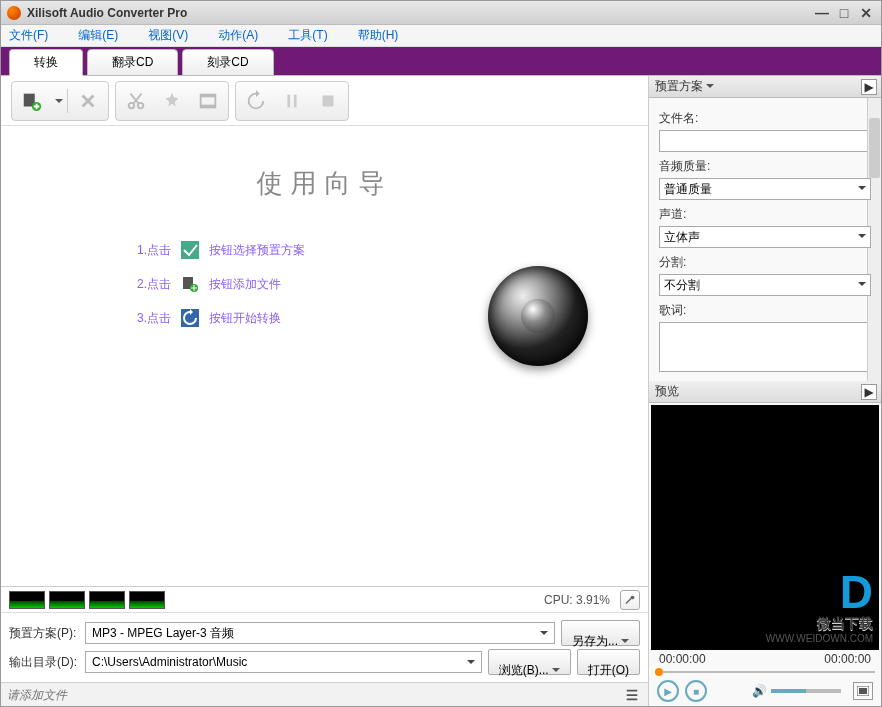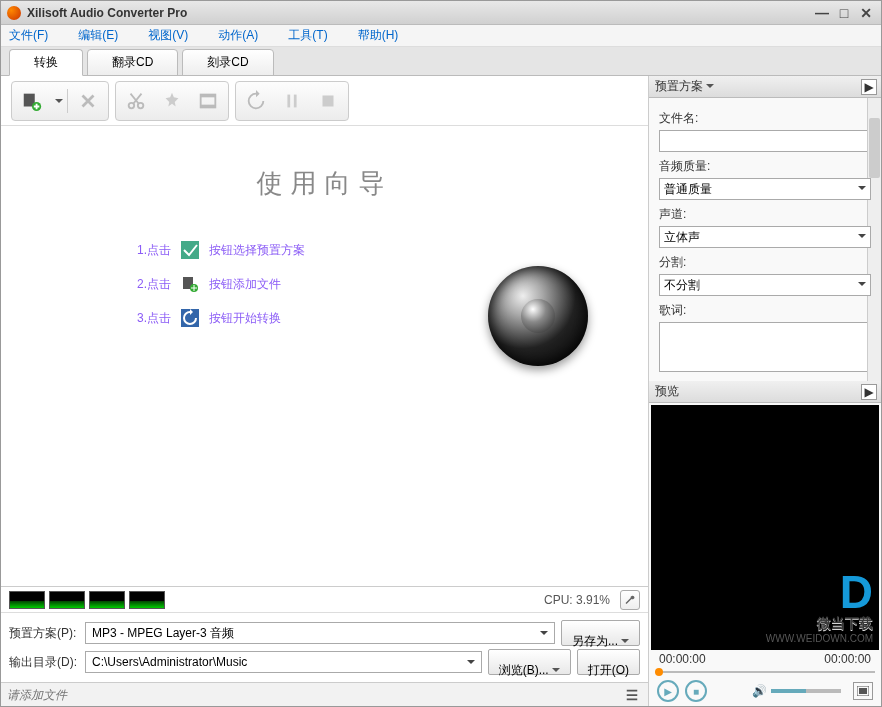--- a/index.html
+++ b/index.html
@@ -5,21 +5,21 @@
 * { margin: 0; padding: 0; box-sizing: border-box; font-family: "Microsoft YaHei", Arial, sans-serif; font-size: 12px; }
 body { background: #fff; width: 882px; height: 707px; overflow: hidden; }
 .window { width: 882px; height: 707px; border: 1px solid #999; display: flex; flex-direction: column; }
 .titlebar { height: 24px; background: linear-gradient(#e8e8e8, #d0d0d0); display: flex; align-items: center; padding: 0 6px; border-bottom: 1px solid #bbb; }
 .titlebar .logo { width: 14px; height: 14px; border-radius: 50%; background: radial-gradient(circle at 30% 30%, #f80, #c30); margin-right: 6px; }
 .titlebar .title { font-weight: bold; color: #333; flex: 1; }
 .winbtns { display: flex; gap: 4px; }
 .winbtn { width: 18px; height: 16px; display: flex; align-items: center; justify-content: center; color: #444; font-weight: bold; cursor: pointer; font-size: 14px; }
 .menubar { height: 22px; background: #f5f5f5; display: flex; align-items: center; padding: 0 8px; gap: 30px; border-bottom: 1px solid #ddd; }
 .menubar span { color: #0066cc; cursor: pointer; }
-.tabs { display: flex; align-items: flex-end; padding: 4px 8px 0 8px; background: #e5e5e5; height: 28px; }
+.tabs { display: flex; align-items: flex-end; padding: 4px 8px 0 8px; background: #701a75; height: 28px; }
 .tab { padding: 4px 24px; border: 1px solid #bbb; border-radius: 4px 4px 0 0; background: linear-gradient(#fff, #eee); margin-right: 4px; cursor: pointer; position: relative; top: 1px; }
 .tab.active { background: #fff; border-bottom: 1px solid #fff; }
 .body { flex: 1; display: flex; border-top: 1px solid #bbb; overflow: hidden; }
 .left { flex: 1; display: flex; flex-direction: column; border-right: 1px solid #ccc; }
 .toolbar { height: 50px; display: flex; align-items: center; padding: 6px 10px; gap: 6px; border-bottom: 1px solid #ddd; }
 .tbgroup { border: 1px solid #ccc; border-radius: 4px; background: linear-gradient(#fdfdfd, #ececec); display: flex; align-items: center; padding: 4px; gap: 4px; height: 40px; }
 .tbtn { width: 32px; height: 32px; display: flex; align-items: center; justify-content: center; border-radius: 3px; cursor: pointer; color: #888; }
 .tbtn svg { width: 22px; height: 22px; }
 .wizard { flex: 1; display: flex; flex-direction: column; align-items: center; padding-top: 40px; position: relative; }
 .wizard h1 { font-size: 26px; color: #888; font-weight: normal; letter-spacing: 8px; margin-bottom: 40px; }

